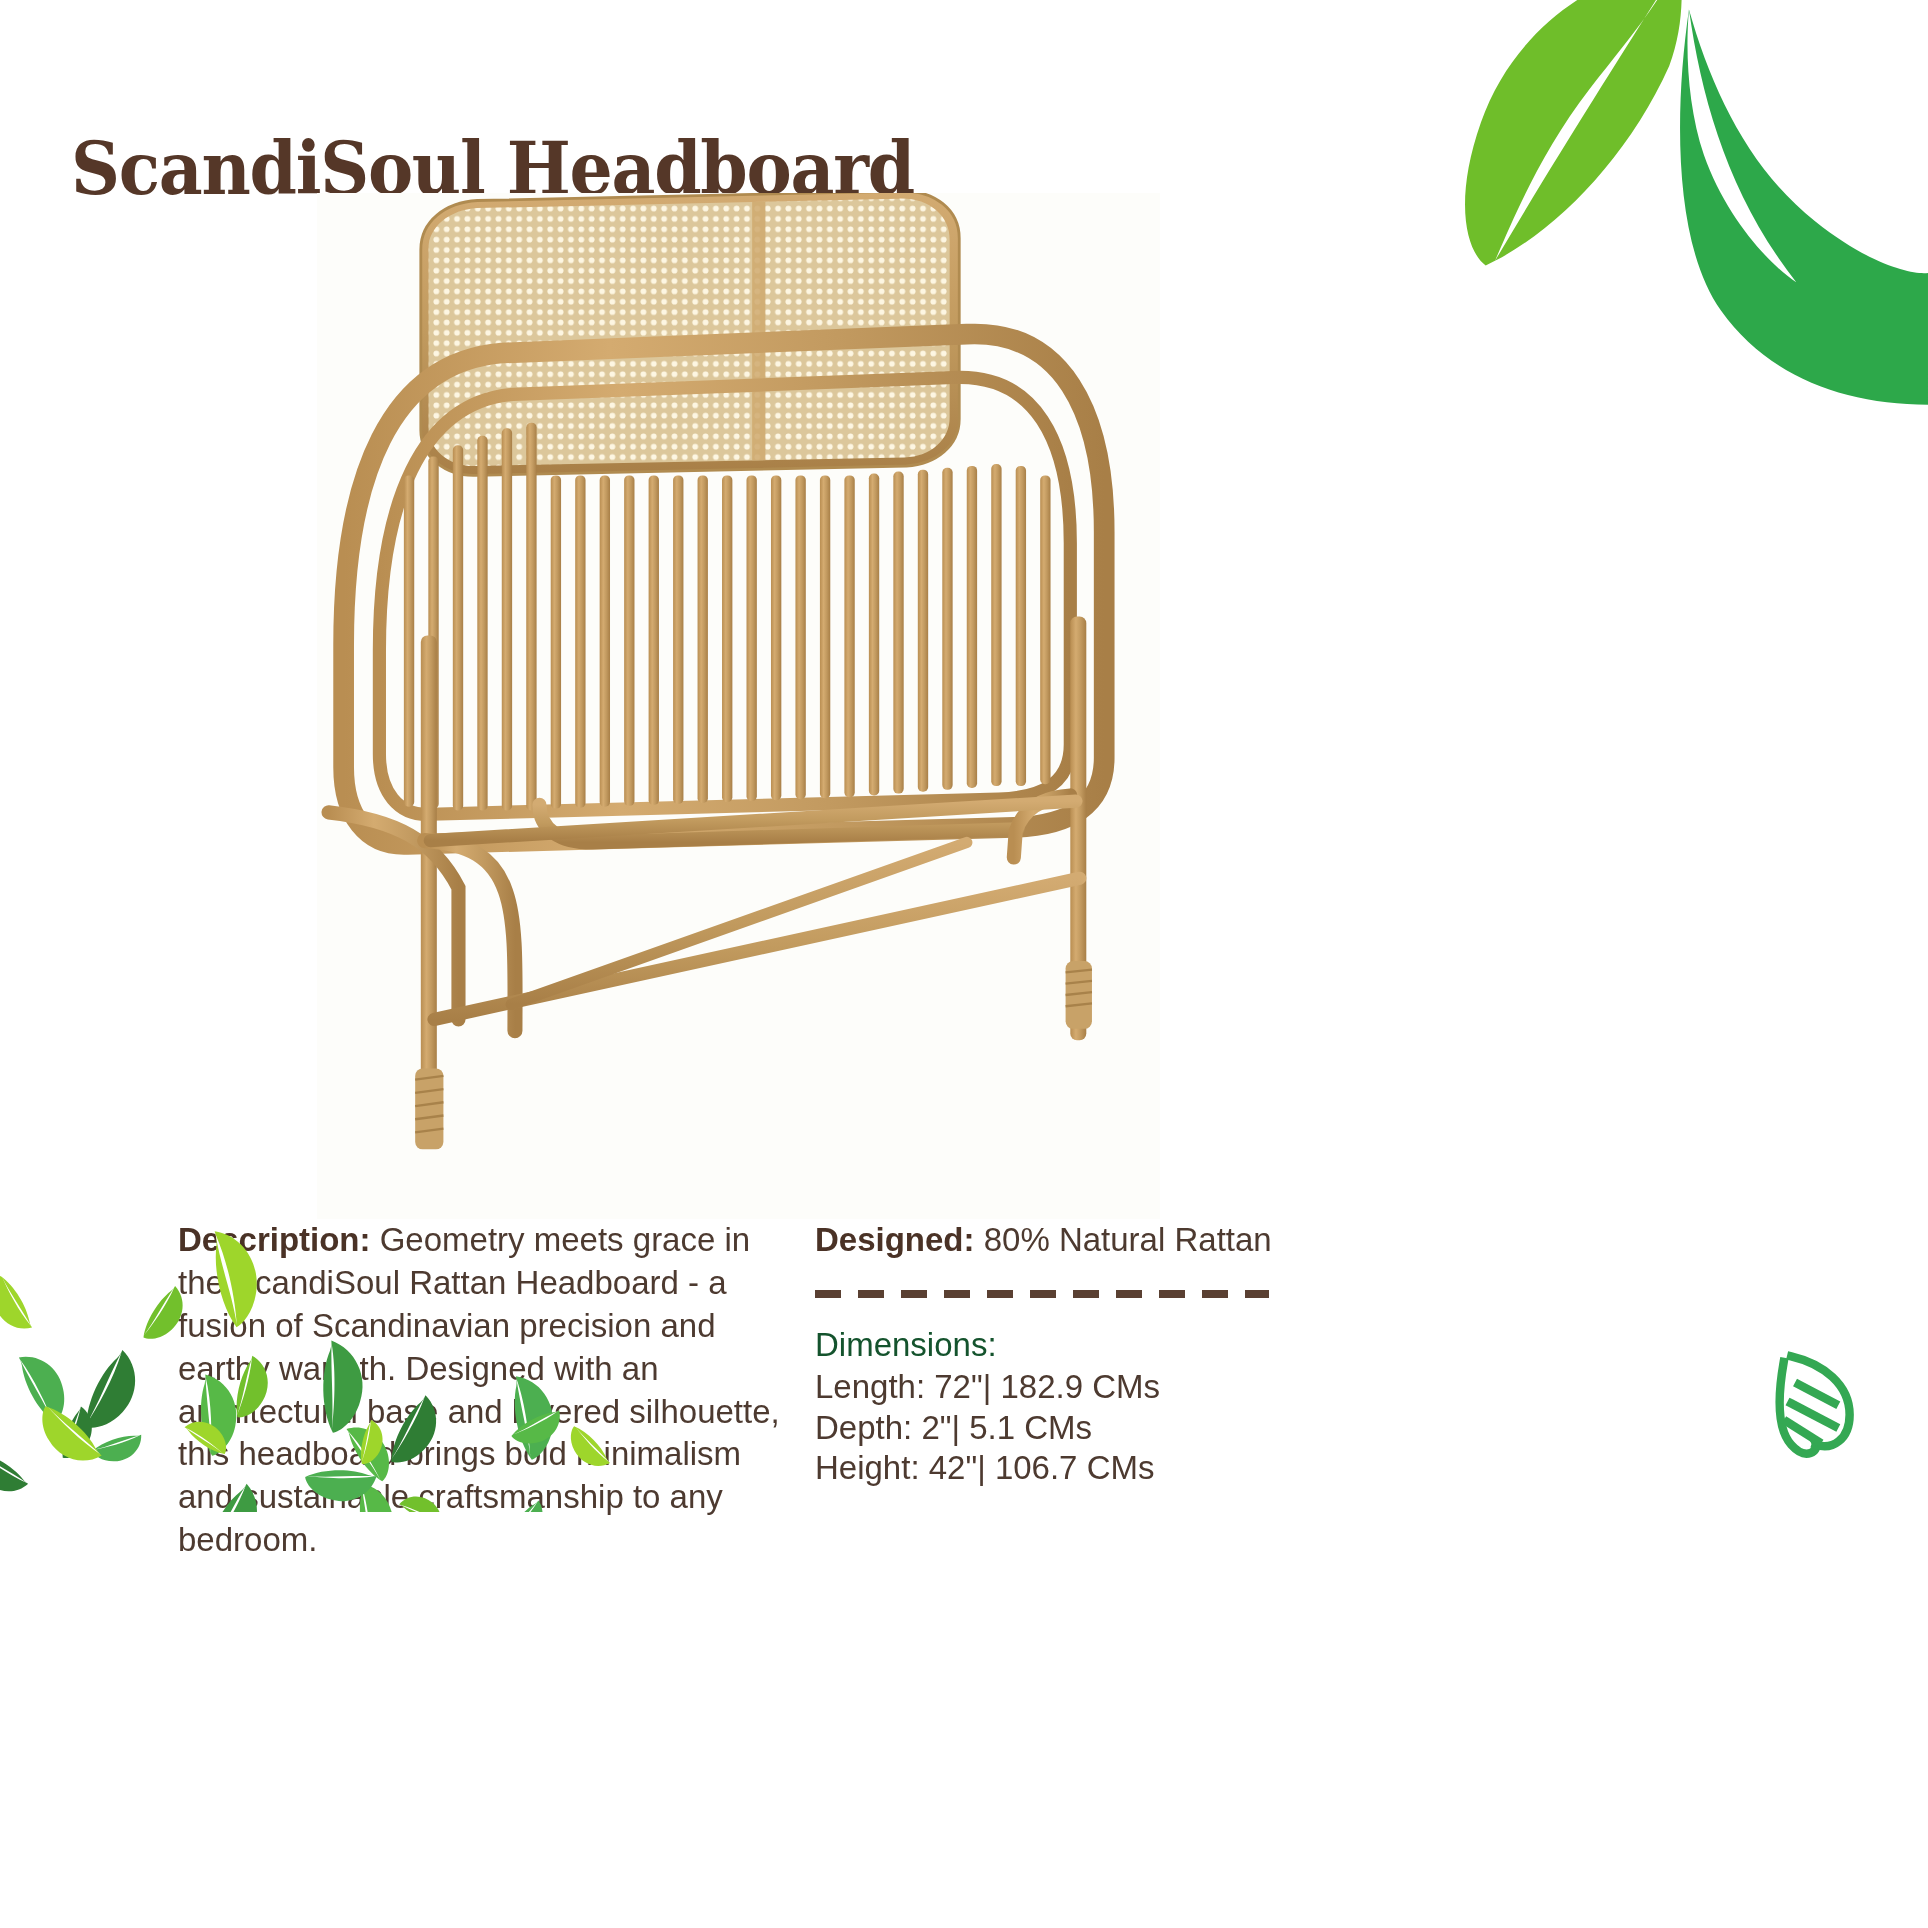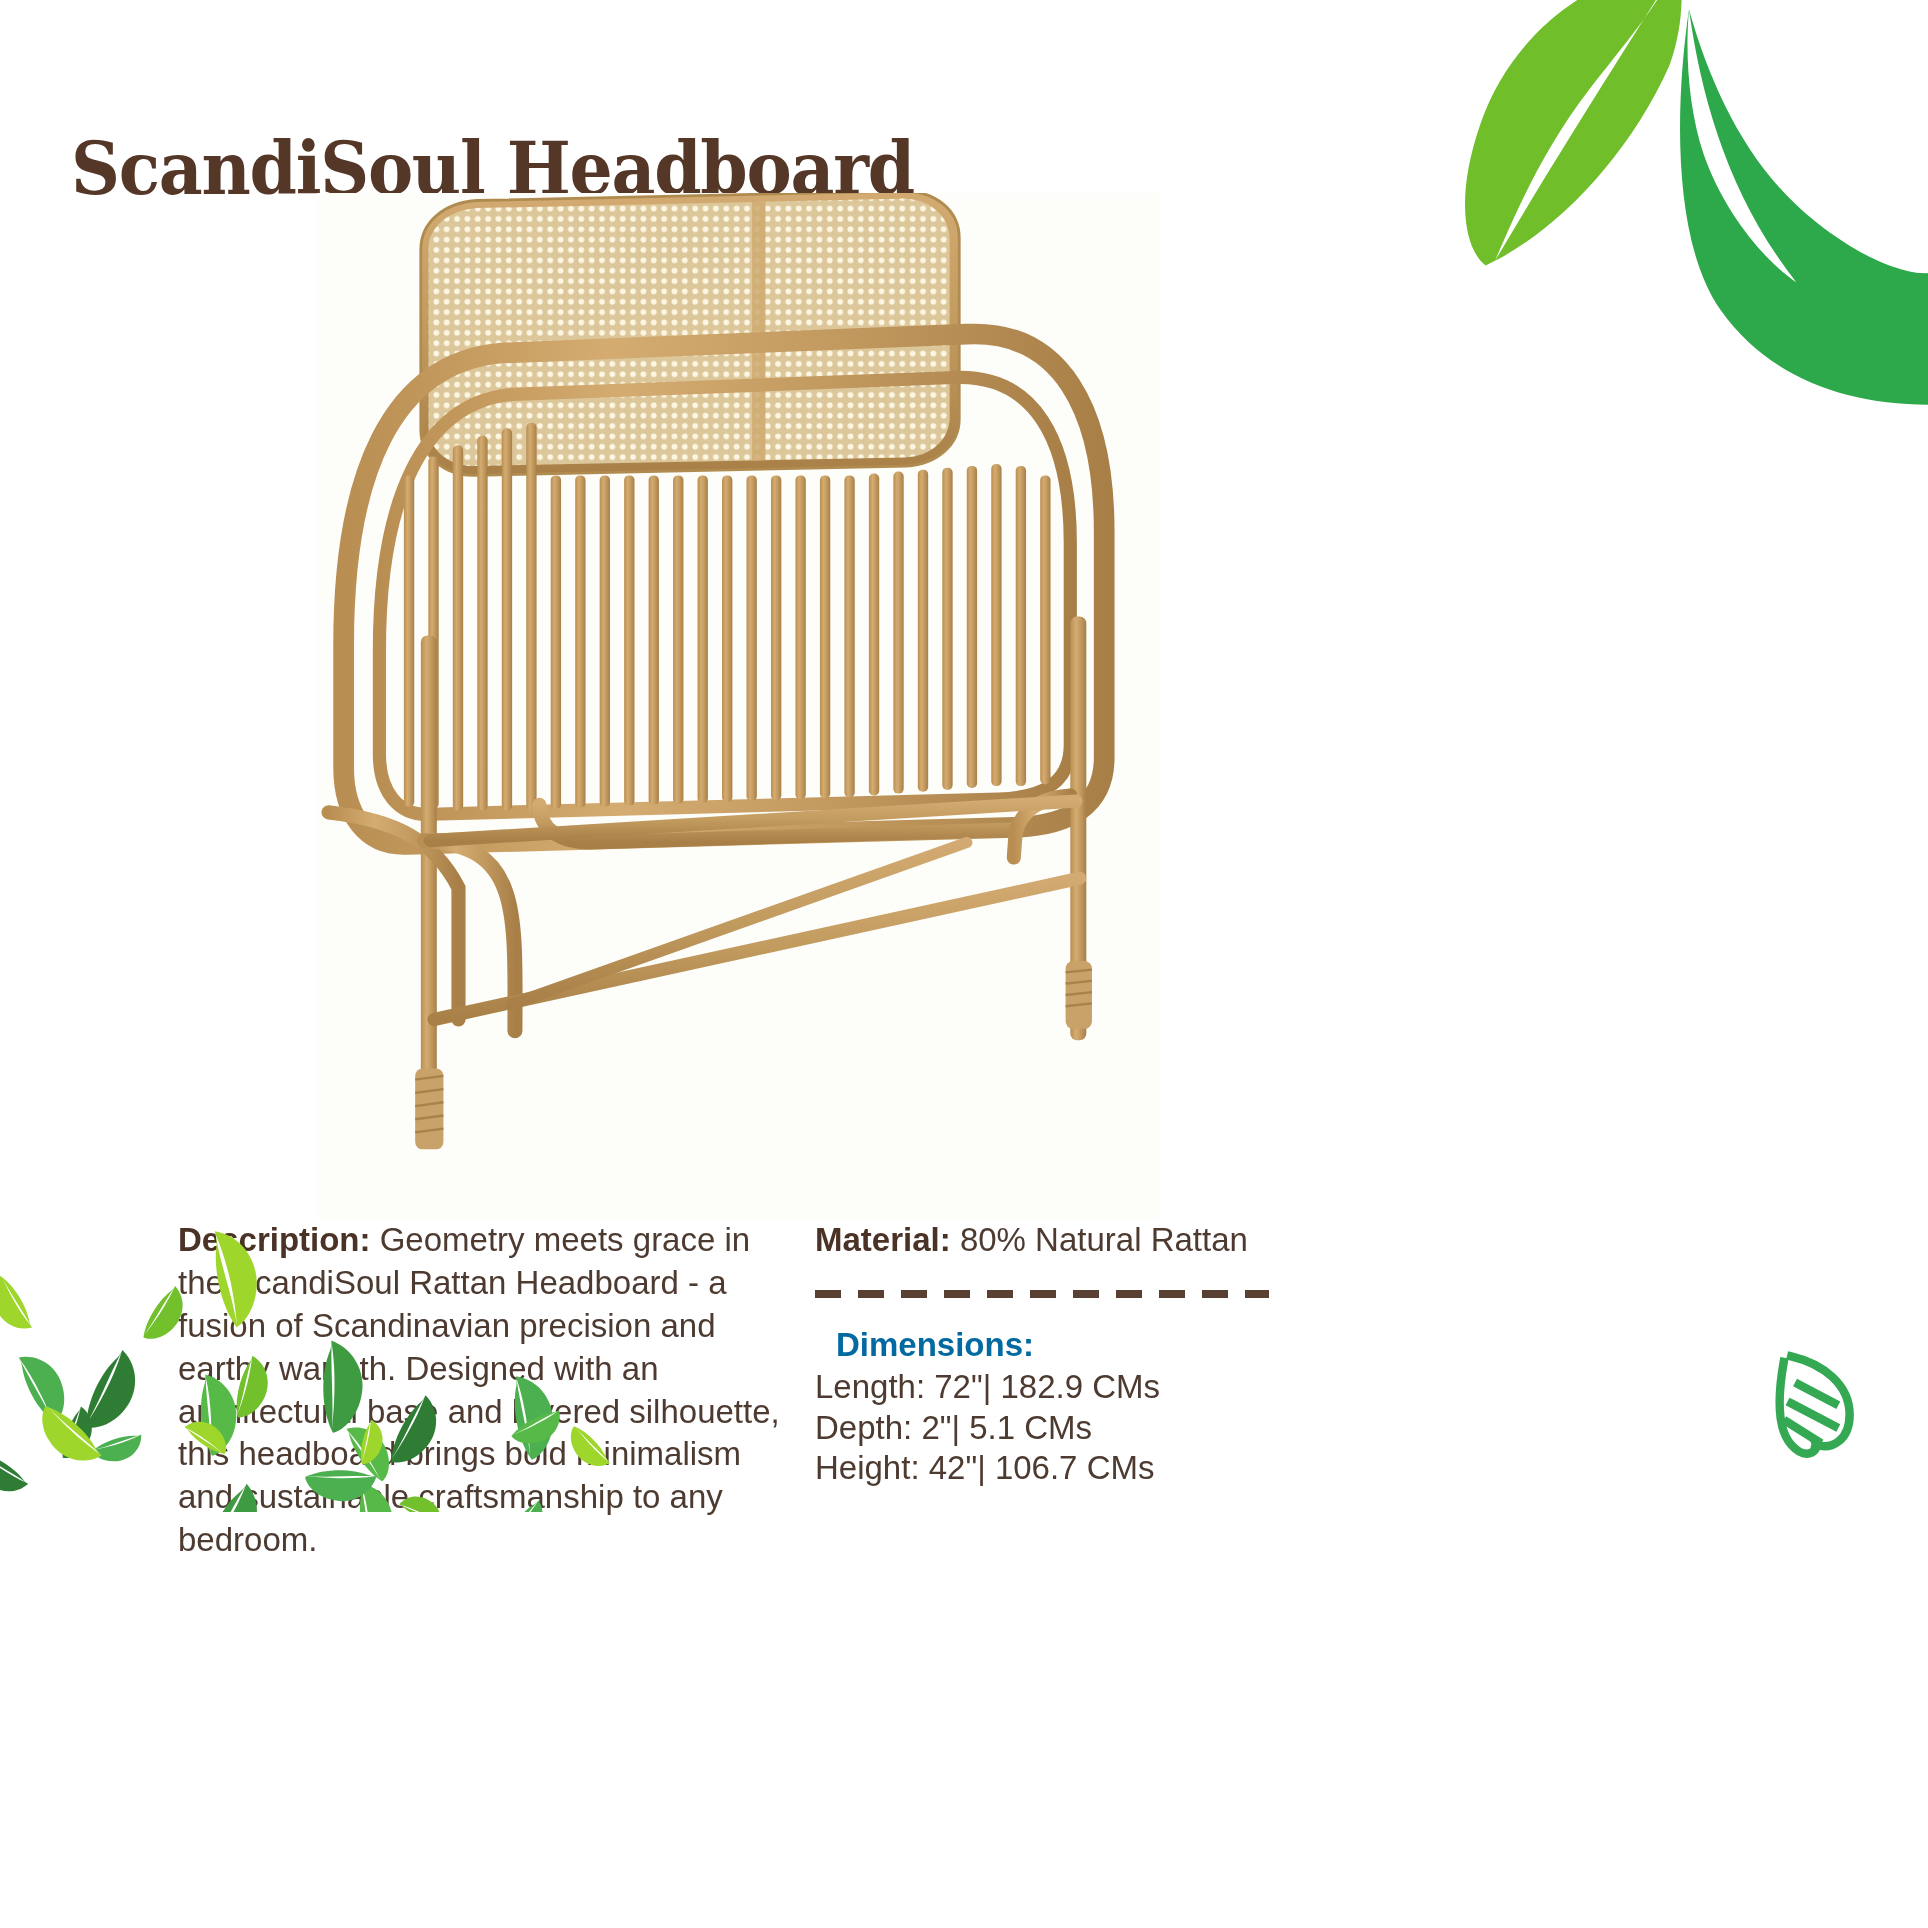--- a/index.html
+++ b/index.html
@@ -70,24 +70,23 @@
     margin-top:28px;
     margin-bottom:26px;
     height:8.5px;
     width:454px;
     background-image: repeating-linear-gradient(to right,
         #5a4032 0px, #5a4032 26px,
         rgba(0,0,0,0) 26px, rgba(0,0,0,0) 43px);
   }
   .dim-title {
     font-size:33px;
-    font-weight:700;
-    color:#0369a1;
+    font-weight:400;
+    color:#14532d;
     line-height:1.30;
-    margin-left:21px;
   }
   .dim-line {
     font-size:33px;
     color:#4d3a30;
     line-height:1.22;
   }
 
   
   .bottom-leaves { position:absolute; left:0px; bottom:0px; width:659px; height:339px; }
 
@@ -233,21 +232,21 @@
         </g>
       </g>
     </svg>
   </div>
 
   <div class="desc-col">
     <p class="desc-text"><b>Description:</b><span> Geometry meets grace in the ScandiSoul Rattan Headboard - a fusion of Scandinavian precision and earthy warmth. Designed with an architectural base and layered silhouette, this headboard brings bold minimalism and sustainable craftsmanship to any bedroom.</span></p>
   </div>
 
   <div class="spec-col">
-    <p class="material-line"><b>Material:</b><span> 80% Natural Rattan</span></p>
+    <p class="material-line"><b>Designed:</b><span> 80% Natural Rattan</span></p>
 
     <div class="dash-divider"></div>
 
     <div class="dim-title">Dimensions:</div>
     <div class="dim-line">Length: 72"| 182.9 CMs</div>
     <div class="dim-line">Depth: 2"| 5.1 CMs</div>
     <div class="dim-line">Height: 42"| 106.7 CMs</div>
   </div>
 
   <div class="bottom-leaves">

